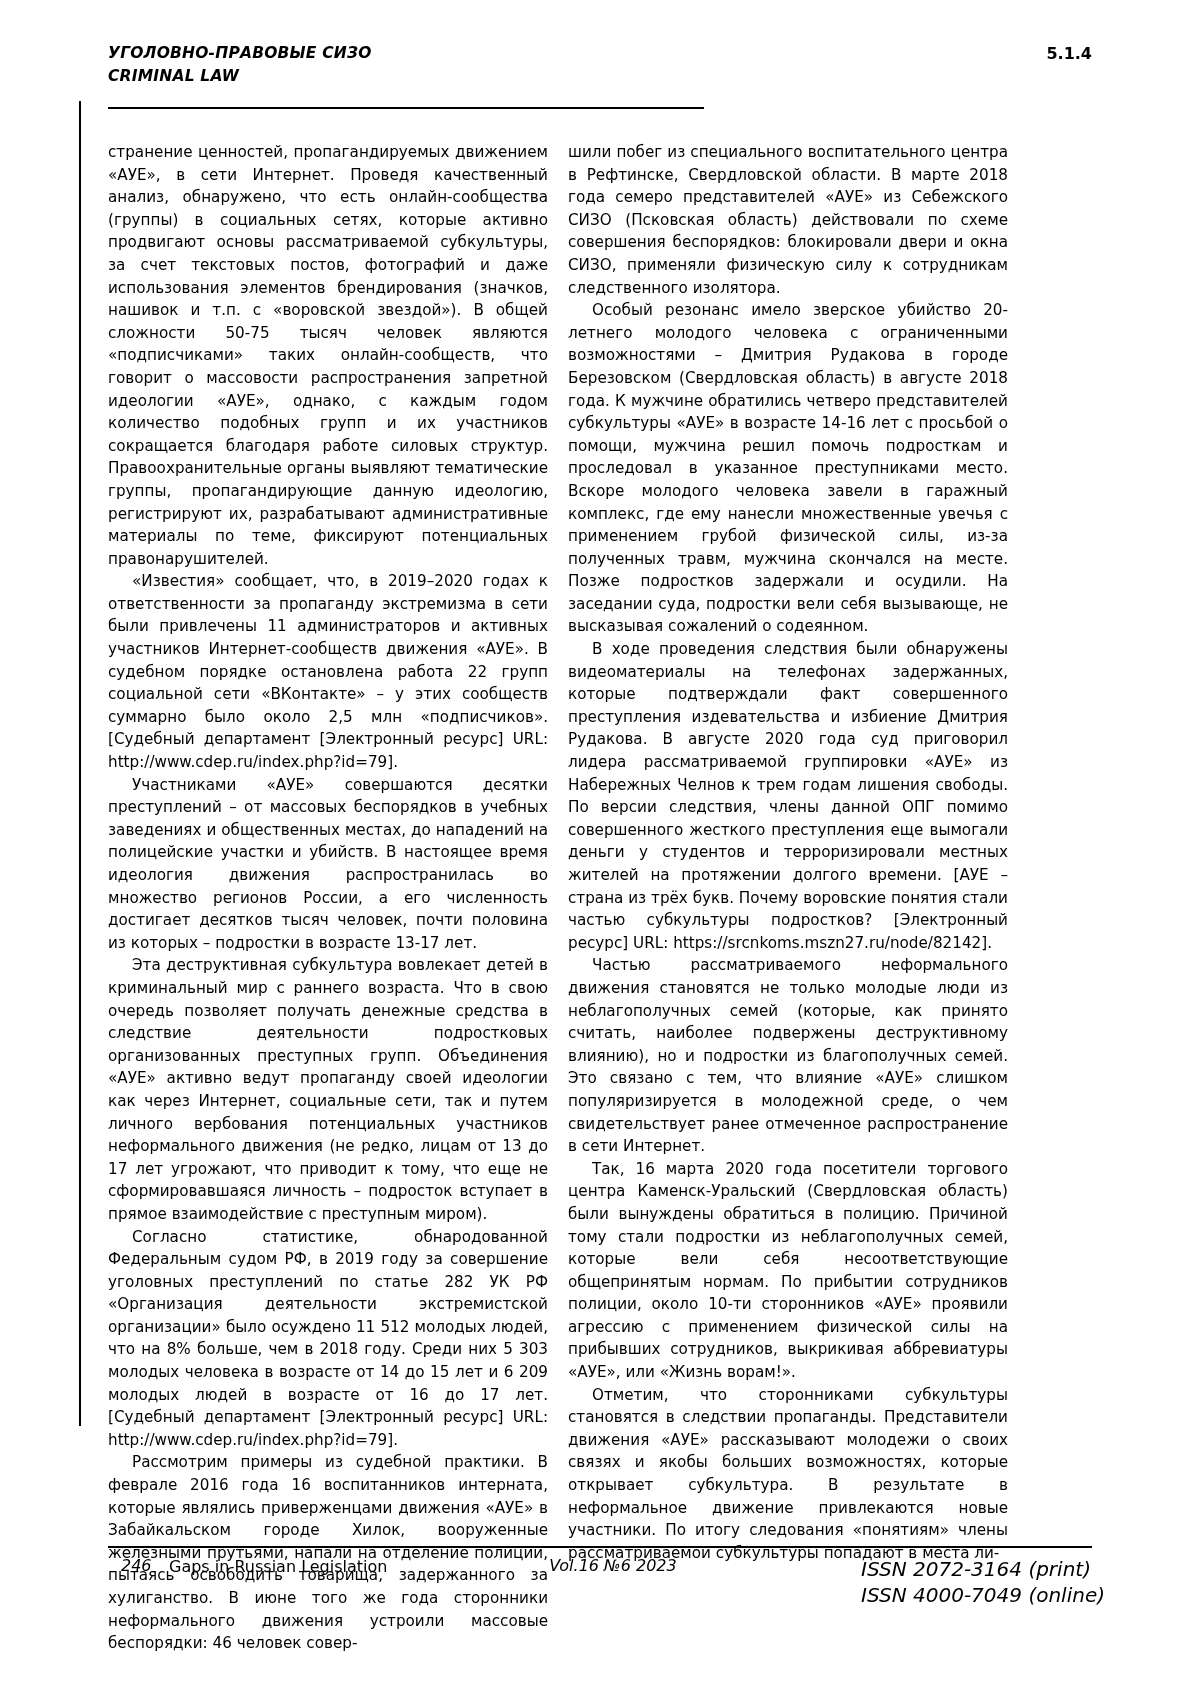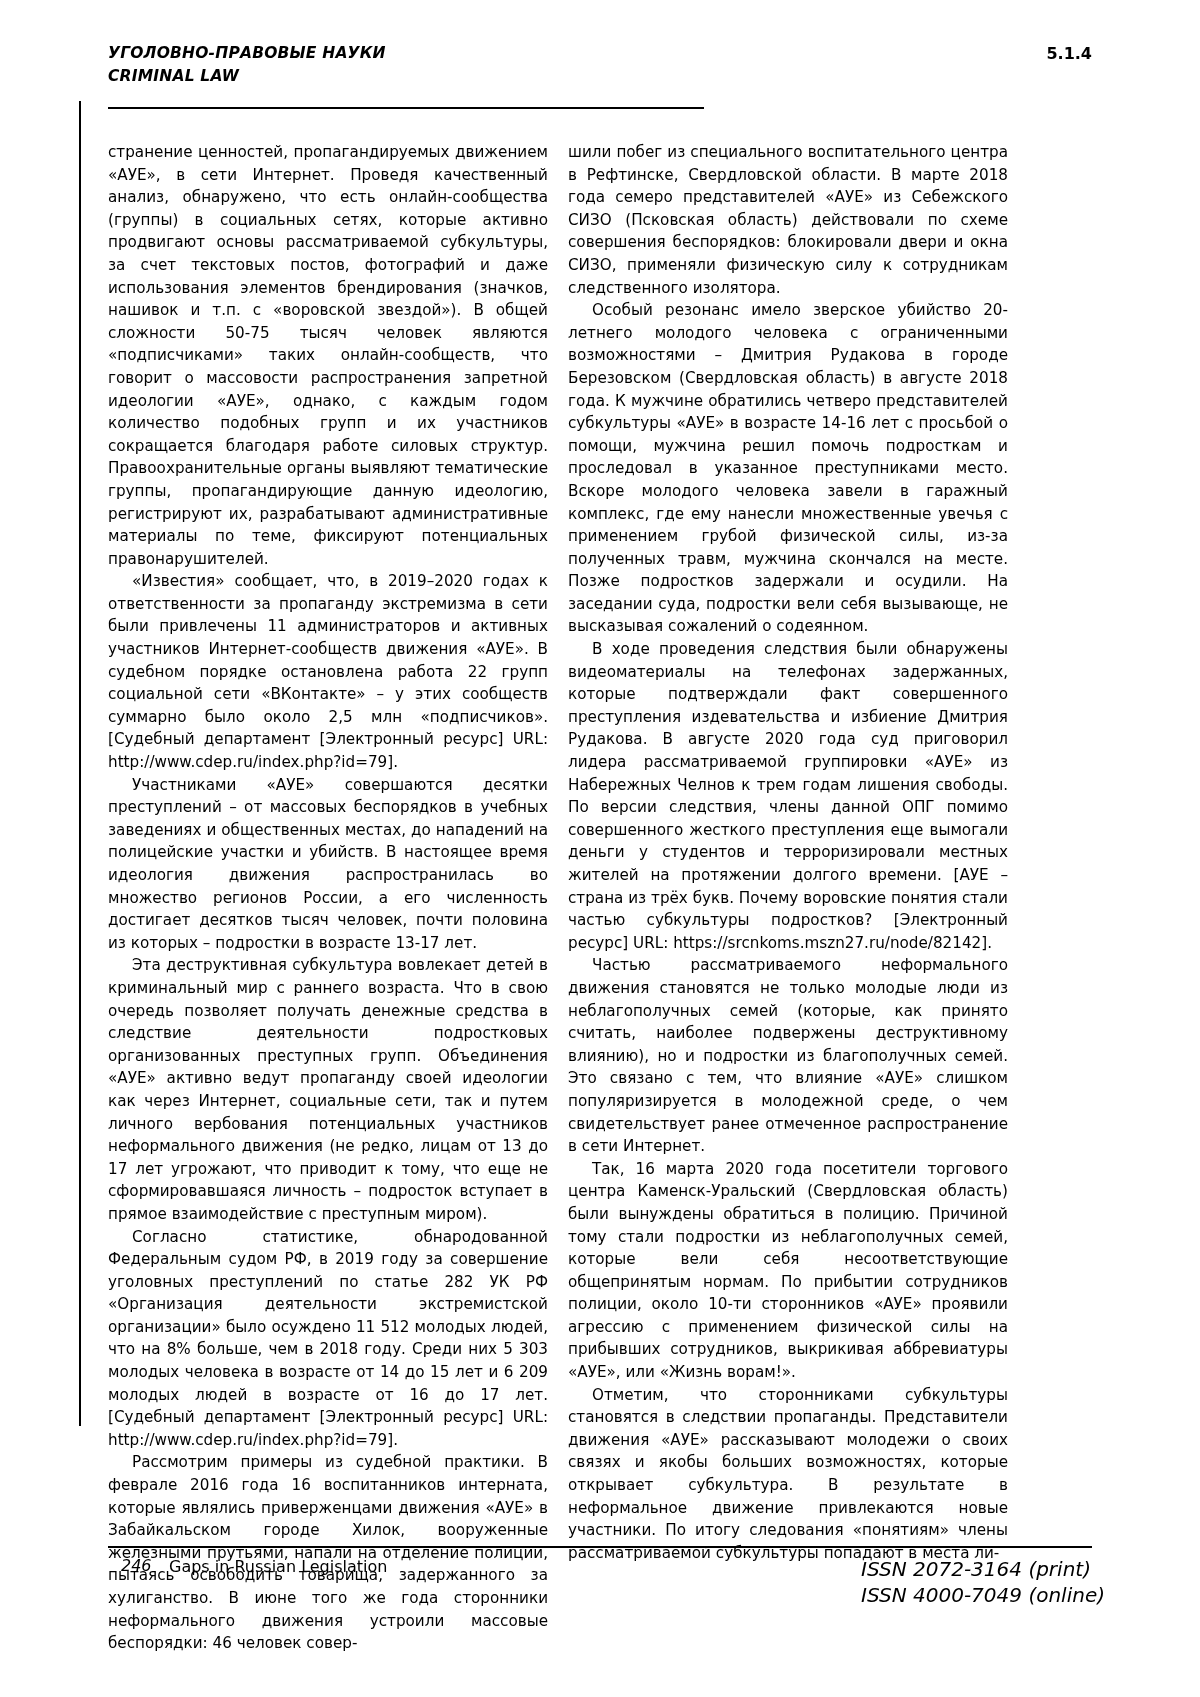--- a/index.html
+++ b/index.html
@@ -136,21 +136,21 @@
     line-height: 26px;
   }
 </style>
 </head>
 <body>
 
 <div class="page">
 
   <div class="header">
     <div class="header-left">
-      <div>УГОЛОВНО-ПРАВОВЫЕ НАУКИ</div>
+      <div>УГОЛОВНО-ПРАВОВЫЕ СИЗО</div>
       <div>CRIMINAL LAW</div>
     </div>
     <div class="header-right">5.1.4</div>
   </div>
   <div class="header-rule"></div>
   <div class="left-rule"></div>
 
   <div class="col col-left">
     <p class="noindent">странение ценностей, пропагандируемых движением «АУЕ», в сети Интернет. Проведя качественный анализ, обнаружено, что есть онлайн-сообщества (группы) в социальных сетях, которые активно продвигают основы рассматриваемой субкультуры, за счет текстовых постов, фотографий и даже использования элементов брендирования (значков, нашивок и т.п. с «воровской звездой»).     В общей сложности 50-75 тысяч человек являются «подписчиками» таких онлайн-сообществ, что говорит о массовости распространения запретной идеологии «АУЕ», однако, с каждым годом количество подобных групп и их участников сокращается благодаря работе силовых структур. Правоохранительные органы выявляют тематические группы, пропагандирующие данную идеологию, регистрируют их, разрабатывают административные материалы по теме, фиксируют потенциальных правонарушителей.</p>
     <p>«Известия» сообщает, что, в 2019–2020 годах к ответственности за пропаганду экстремизма в сети были привлечены 11 администраторов и активных участников Интернет-сообществ движения «АУЕ». В судебном порядке остановлена работа 22 групп социальной сети «ВКонтакте» – у этих сообществ суммарно было около 2,5 млн «подписчиков». [Судебный департамент [Электронный ресурс] URL: http://www.cdep.ru/index.php?id=79].</p>
@@ -166,19 +166,20 @@
     <p>В ходе проведения следствия были обнаружены видеоматериалы на телефонах задержанных, которые подтверждали факт совершенного преступления издевательства и избиение Дмитрия Рудакова. В августе 2020 года суд приговорил лидера рассматриваемой группировки «АУЕ» из Набережных Челнов к трем годам лишения свободы. По версии следствия, члены данной ОПГ помимо совершенного жесткого преступления еще вымогали деньги у студентов и терроризировали местных жителей на протяжении долгого времени. [АУЕ – страна из трёх букв. Почему воровские понятия стали частью субкультуры подростков? [Электронный ресурс] URL: https://srcnkoms.mszn27.ru/node/82142].</p>
     <p>Частью рассматриваемого неформального движения становятся не только молодые люди из неблагополучных семей (которые, как принято считать, наиболее подвержены деструктивному влиянию), но и подростки из благополучных семей. Это связано с тем, что влияние «АУЕ» слишком популяризируется в молодежной среде, о чем свидетельствует ранее отмеченное распространение в сети Интернет.</p>
     <p>Так, 16 марта 2020 года посетители торгового центра Каменск-Уральский (Свердловская область) были вынуждены обратиться в полицию. Причиной тому стали подростки из неблагополучных семей, которые вели себя несоответствующие общепринятым нормам. По прибытии сотрудников полиции, около 10-ти сторонников «АУЕ» проявили агрессию с применением физической силы на прибывших сотрудников, выкрикивая аббревиатуры «АУЕ», или «Жизнь ворам!».</p>
     <p>Отметим, что сторонниками субкультуры становятся в следствии пропаганды. Представители движения «АУЕ» рассказывают молодежи о своих связях и якобы больших возможностях, которые открывает субкультура. В результате в неформальное движение привлекаются новые участники. По итогу следования «понятиям» члены рассматриваемой субкультуры попадают в места ли-</p>
   </div>
 
   <div class="footer-rule"></div>
   <div class="footer">
     <div class="footer-pageno">246</div>
     <div class="footer-journal">Gaps in Russian Legislation</div>
+    <div class="footer-volume">Vol.16  №6  2023</div>
     <div class="footer-issn">
       <div>ISSN 2072-3164 (print)</div>
       <div>ISSN 4000-7049 (online)</div>
     </div>
   </div>
 
 </div>
 
 </body></html>

